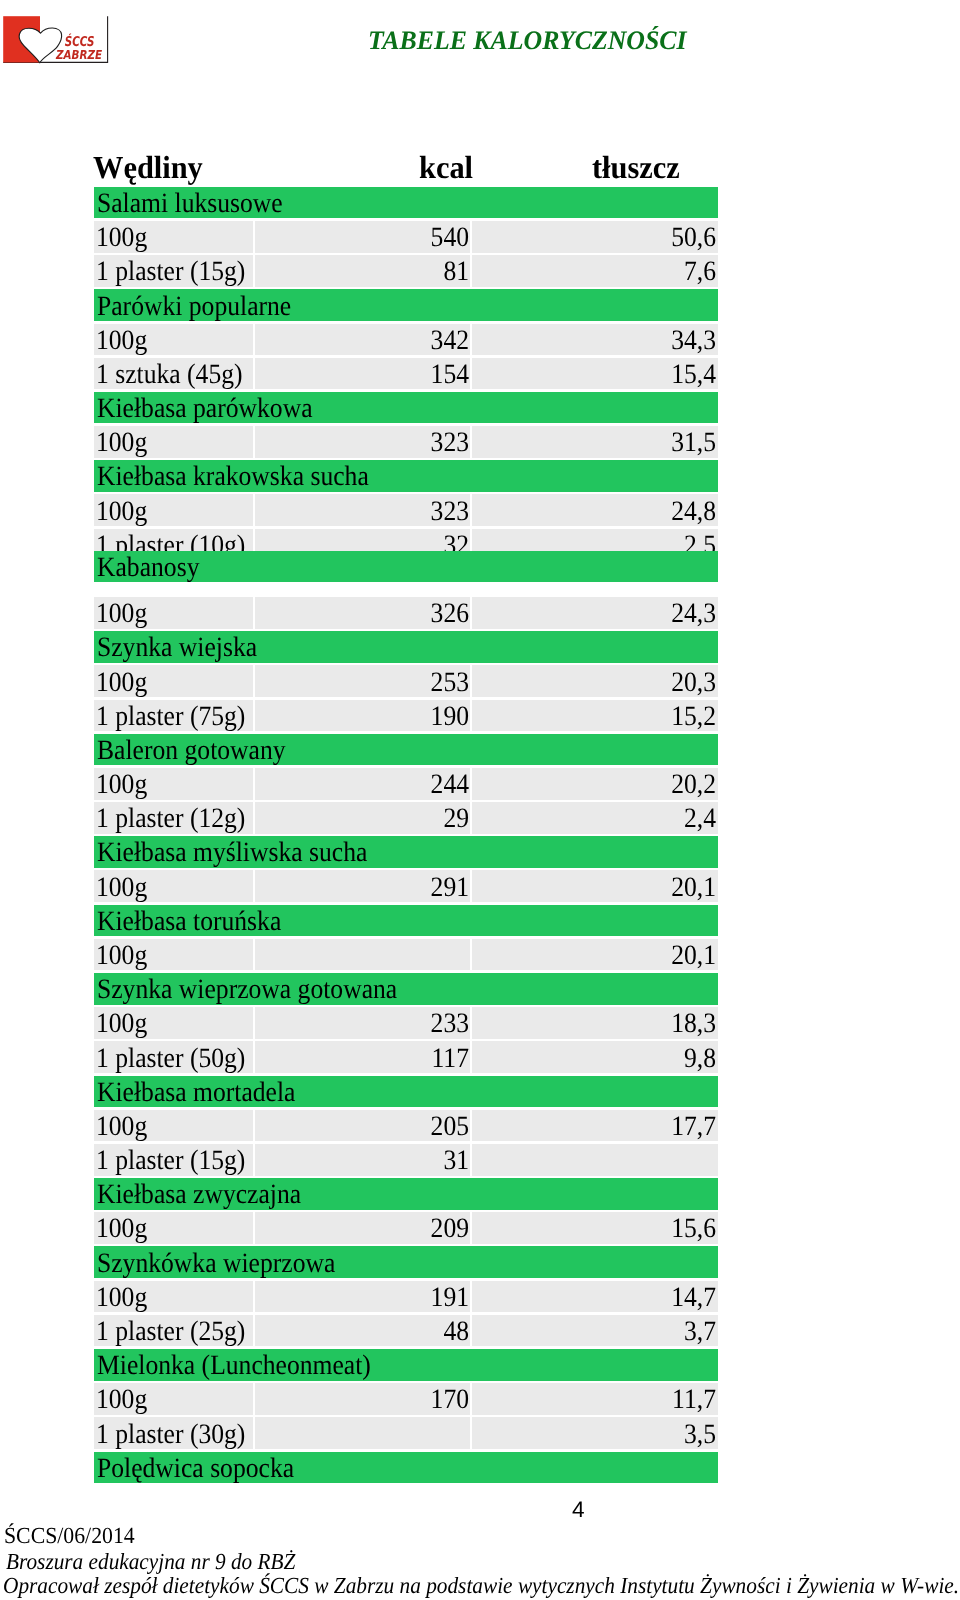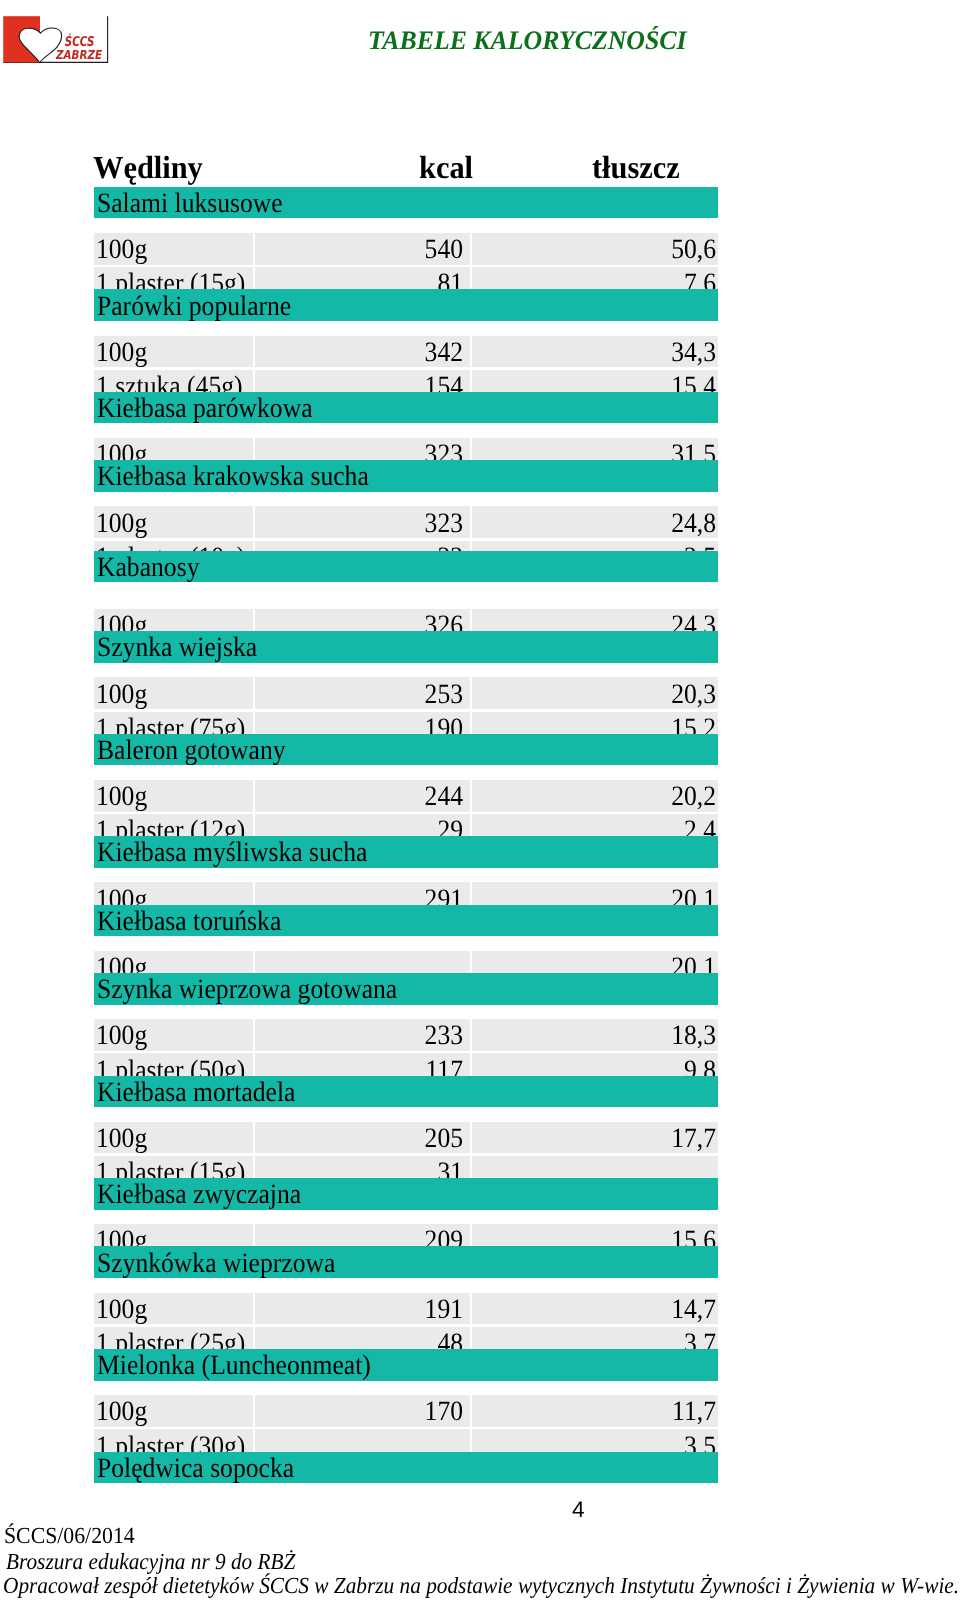--- a/index.html
+++ b/index.html
@@ -15,32 +15,32 @@
   
   .thead{position:absolute;left:94px;top:150px;width:624px;height:34px;}
   .th{position:absolute;top:0;font-weight:bold;font-size:32px;line-height:34px;color:#000;
       display:inline-block;white-space:nowrap;transform:scaleX(0.95);transform-origin:left center;}
   .th0{left:-0.6px;}
   .th1{left:325.3px;}
   .th2{left:498.3px;}
   
   .tbl{position:absolute;left:94px;top:186.8px;width:623.5px;}
   .trow{position:absolute;left:0;width:623.5px;height:31.6px;}
-  .cat{background:#14b8a6;}
+  .cat{background:#22c55e;}
   .drow{background:linear-gradient(to right,
         #eaeaea 0px,#eaeaea 159.5px,#fff 159.5px,#fff 161.5px,
         #eaeaea 161.5px,#eaeaea 376.5px,#fff 376.5px,#fff 378.5px,
-        #eaeaea 378.5px,#eaeaea 623.5px);margin-top:12px;}
+        #eaeaea 378.5px,#eaeaea 623.5px);}
   .cell{position:absolute;top:1.2px;height:31px;line-height:31px;color:#000;overflow:hidden;white-space:nowrap;}
   .cell > span{display:inline-block;font-size:28px;line-height:31px;transform:scaleX(0.915);}
   .cat .cell{left:0;width:623.5px;padding-left:2.7px;box-sizing:border-box;}
   .cat .cell > span{transform-origin:left center;}
   .cA{left:0;width:159px;padding-left:2px;box-sizing:border-box;}
   .cA > span{transform-origin:left center;}
-  .cB{left:161px;width:215px;text-align:right;padding-right:7px;box-sizing:border-box;}
+  .cB{left:161px;width:215px;text-align:right;padding-right:1px;box-sizing:border-box;}
   .cC{left:378px;width:245.5px;text-align:right;padding-right:1.7px;box-sizing:border-box;}
   .cB > span,.cC > span{transform-origin:right center;}
   
   .pagenum{position:absolute;left:572px;top:1497px;font-family:"Liberation Sans",sans-serif;font-size:22.6px;line-height:26px;color:#000;}
   .footer{position:absolute;left:0;top:0;}
   .fl{position:absolute;display:inline-block;white-space:nowrap;font-size:23px;line-height:26px;color:#000;transform-origin:left center;}
   .f1{left:4.4px;top:1523px;transform:scaleX(0.947);}
   .f2{left:6.3px;top:1548.5px;font-style:italic;transform:scaleX(0.925);}
   .f3{left:2.6px;top:1573px;font-style:italic;transform:scaleX(0.9263);}
 </style>

